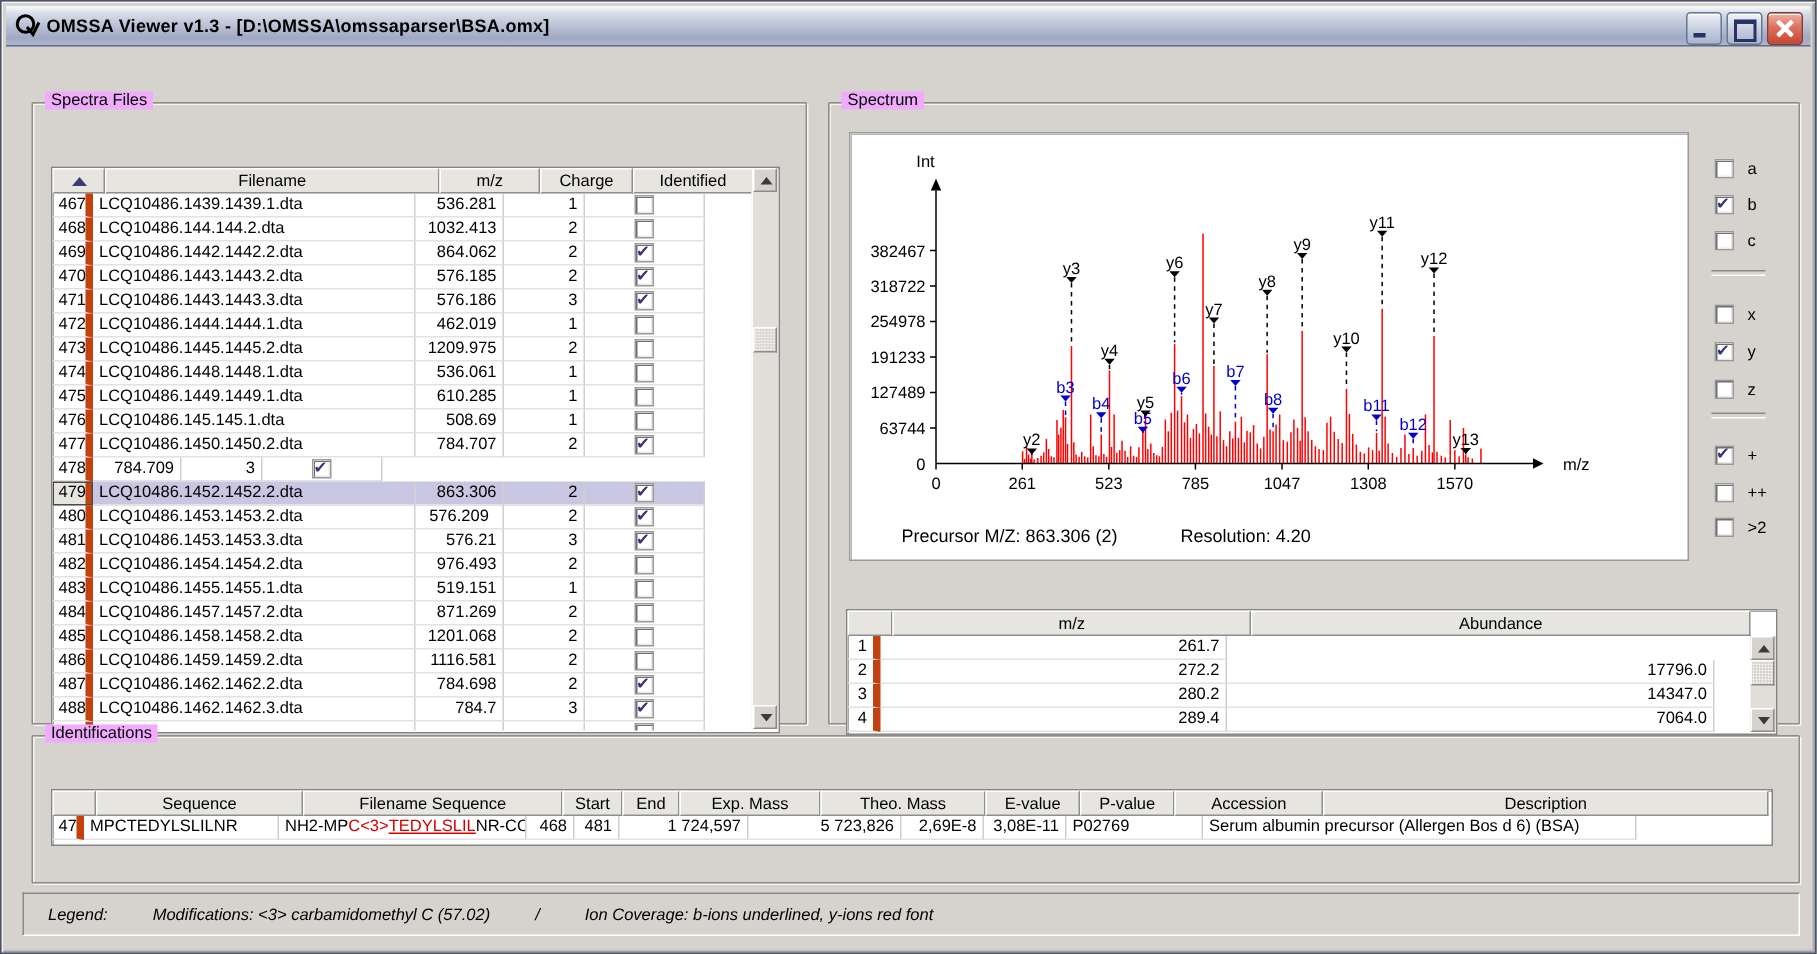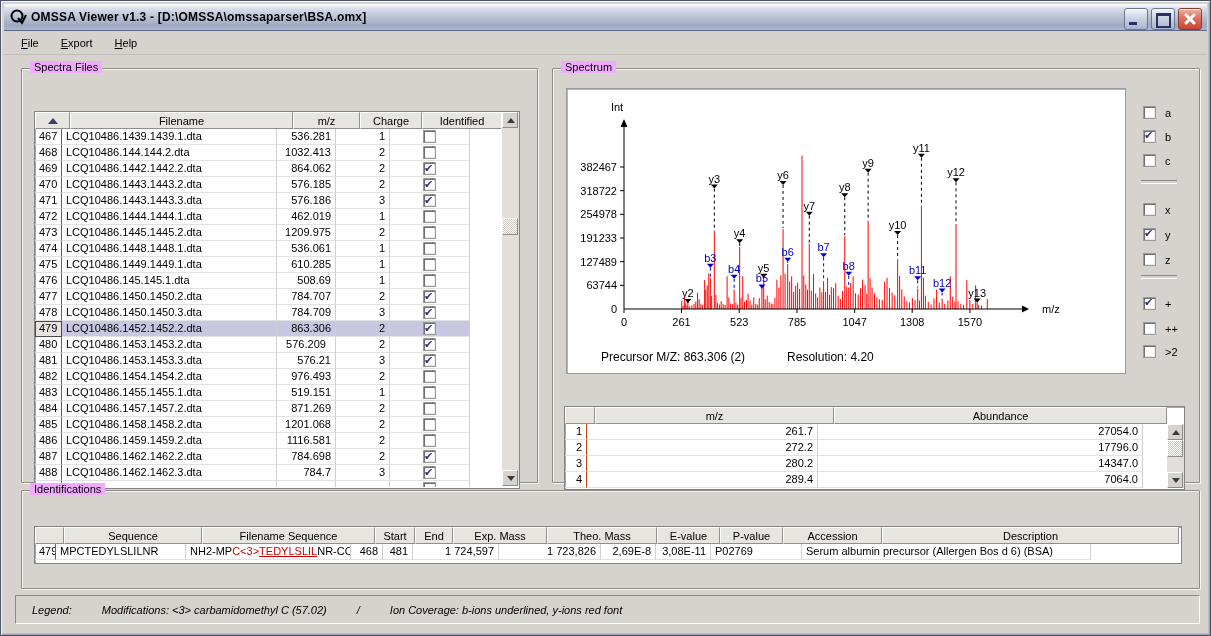--- a/index.html
+++ b/index.html
@@ -36,21 +36,21 @@
   .group-label{position:absolute;top:-8px;left:8px;background:#f0abfc;padding:0 4px;font-size:11px;}
   
   .gtable{position:absolute;background:#fff;border:1px solid #848484;
           box-shadow:inset 1px 1px 0 #a8a8a8;overflow:hidden;margin-top:20px;}
   .trow{display:flex;box-sizing:border-box;}
   .hcell{box-sizing:border-box;background:#e7e5e0;border-top:1px solid #fff;border-left:1px solid #fff;
          border-right:1px solid #8f8f8f;border-bottom:1px solid #8f8f8f;
          display:flex;align-items:center;justify-content:center;height:17px;overflow:hidden;white-space:nowrap;}
   .dcell{box-sizing:border-box;border-right:1px solid #cfcfcf;border-bottom:1px solid #e2e2e2;
          height:16px;line-height:15px;overflow:hidden;white-space:nowrap;padding:0 4px;}
-  .dcell.num{border-right:1px solid #c2410c;text-align:right;}
+  .dcell.num{border-right:5px solid #c2410c;text-align:right;}
   .dcell.r{text-align:right;}
   .dcell.c{display:flex;align-items:center;justify-content:center;padding:0;}
   .trow.selected .dcell{background:#c9c6e1;}
   .trow.selected .dcell.num{background:#e7e5e0;outline:1px solid #4a4a4a;outline-offset:-1px;}
   
   .cb{width:13px;height:13px;background:#fff;border:1px solid #999;box-sizing:border-box;
       box-shadow:inset 1px 1px 0 #6e6e6e, inset -1px -1px 0 #e9e9e9;position:relative;}
   .cb.checked:after{content:"\2714";position:absolute;left:0px;top:-2px;font-size:11px;font-weight:bold;color:#35357e;}
   
   .vscroll{position:absolute;width:17px;background:#e2dfda;border-left:1px solid #fff;}
@@ -98,25 +98,20 @@
         </div>
       <div class="winbtn">
           <span class="glyph-max"></span>
         </div>
       <div class="winbtn close">
           <span class="glyph-x"></span>
         </div>
     </div>
   </div>
 
-  <div class="menubar" id="menubar">
-      <div class="menu-item"><u>F</u>ile</div>
-      <div class="menu-item"><u>E</u>xport</div>
-      <div class="menu-item"><u>H</u>elp</div>
-    </div>
 
   <div class="group" style="left:20px;top:67px;width:515px;height:413px;">
     <span class="group-label">Spectra Files</span>
   </div>
   <div class="gtable" id="spectra-table" style="left:33px;top:90px;width:484px;height:376px;">
       <div class="trow">
         <div class="hcell" style="width: 35px; flex: 0 0 35px;">
           <span style="width: 0px; height: 0px; border-left: 5px solid transparent; border-right: 5px solid transparent; border-bottom: 6px solid rgb(60, 60, 116);"></span>
         </div>
         <div class="hcell" style="width: 223px; flex: 0 0 223px;">Filename</div>
@@ -218,21 +213,20 @@
         <div class="dcell num" style="flex: 0 0 27px;">477</div>
         <div class="dcell" style="flex: 0 0 215px;">LCQ10486.1450.1450.2.dta</div>
         <div class="dcell r" style="flex: 0 0 59px;">784.707</div>
         <div class="dcell r" style="flex: 0 0 54px;">2</div>
         <div class="dcell c" style="flex: 0 0 80px;">
           <span class="cb checked"></span>
         </div>
       </div>
       <div class="trow">
         <div class="dcell num" style="flex: 0 0 27px;">478</div>
-        <div class="dcell" style="flex: 0 0 215px;">LCQ10486.1450.1450.3.dta</div>
         <div class="dcell r" style="flex: 0 0 59px;">784.709</div>
         <div class="dcell r" style="flex: 0 0 54px;">3</div>
         <div class="dcell c" style="flex: 0 0 80px;">
           <span class="cb checked"></span>
         </div>
       </div>
       <div class="trow selected">
         <div class="dcell num" style="flex: 0 0 27px;">479</div>
         <div class="dcell" style="flex: 0 0 215px;">LCQ10486.1452.1452.2.dta</div>
         <div class="dcell r" style="flex: 0 0 59px;">863.306</div>
@@ -636,21 +630,20 @@
 
   <div class="gtable" id="peak-table" style="left:563px;top:385px;width:619px;height:82px;">
       <div class="trow">
         <div class="hcell" style="flex: 0 0 30px;"></div>
         <div class="hcell" style="flex: 0 0 239px;">m/z</div>
         <div class="hcell" style="flex: 0 0 333px;">Abundance</div>
       </div>
       <div class="trow">
         <div class="dcell num r" style="flex: 0 0 22px;">1</div>
         <div class="dcell r" style="flex: 0 0 231px;">261.7</div>
-        <div class="dcell r" style="flex: 0 0 325px;">27054.0</div>
       </div>
       <div class="trow">
         <div class="dcell num r" style="flex: 0 0 22px;">2</div>
         <div class="dcell r" style="flex: 0 0 231px;">272.2</div>
         <div class="dcell r" style="flex: 0 0 325px;">17796.0</div>
       </div>
       <div class="trow">
         <div class="dcell num r" style="flex: 0 0 22px;">3</div>
         <div class="dcell r" style="flex: 0 0 231px;">280.2</div>
         <div class="dcell r" style="flex: 0 0 325px;">14347.0</div>
@@ -688,21 +681,21 @@
         <div class="hcell" style="flex: 0 0 99px;">Accession</div>
         <div class="hcell" style="flex: 0 0 297px;">Description</div>
       </div>
       <div class="trow">
         <div class="dcell num r" style="flex: 0 0 21px;">479</div>
         <div class="dcell " style="flex: 0 0 130px;">MPCTEDYLSLILNR</div>
         <div class="dcell " style="flex: 0 0 165px;"><span class="seg-plain">NH2-MP</span><span class="seg-red">C&lt;3&gt;</span><span class="seg-red-underline">TEDYLSLIL</span><span class="seg-plain">NR-COOH</span></div>
         <div class="dcell r" style="flex: 0 0 32px;">468</div>
         <div class="dcell r" style="flex: 0 0 30px;">481</div>
         <div class="dcell r" style="flex: 0 0 86px;">1 724,597</div>
-        <div class="dcell r" style="flex: 0 0 102px;">1 723,826</div>
+        <div class="dcell r" style="flex: 0 0 102px;">5 723,826</div>
         <div class="dcell r" style="flex: 0 0 55px;">2,69E-8</div>
         <div class="dcell r" style="flex: 0 0 55px;">3,08E-11</div>
         <div class="dcell " style="flex: 0 0 91px;">P02769</div>
         <div class="dcell " style="flex: 0 0 289px;">Serum albumin precursor (Allergen Bos d 6) (BSA)</div>
       </div>
     </div>
 
   <div class="legendbar">
     <span class="l1">Legend:</span>
     <span>Modifications: &lt;3&gt; carbamidomethyl C (57.02)</span>

